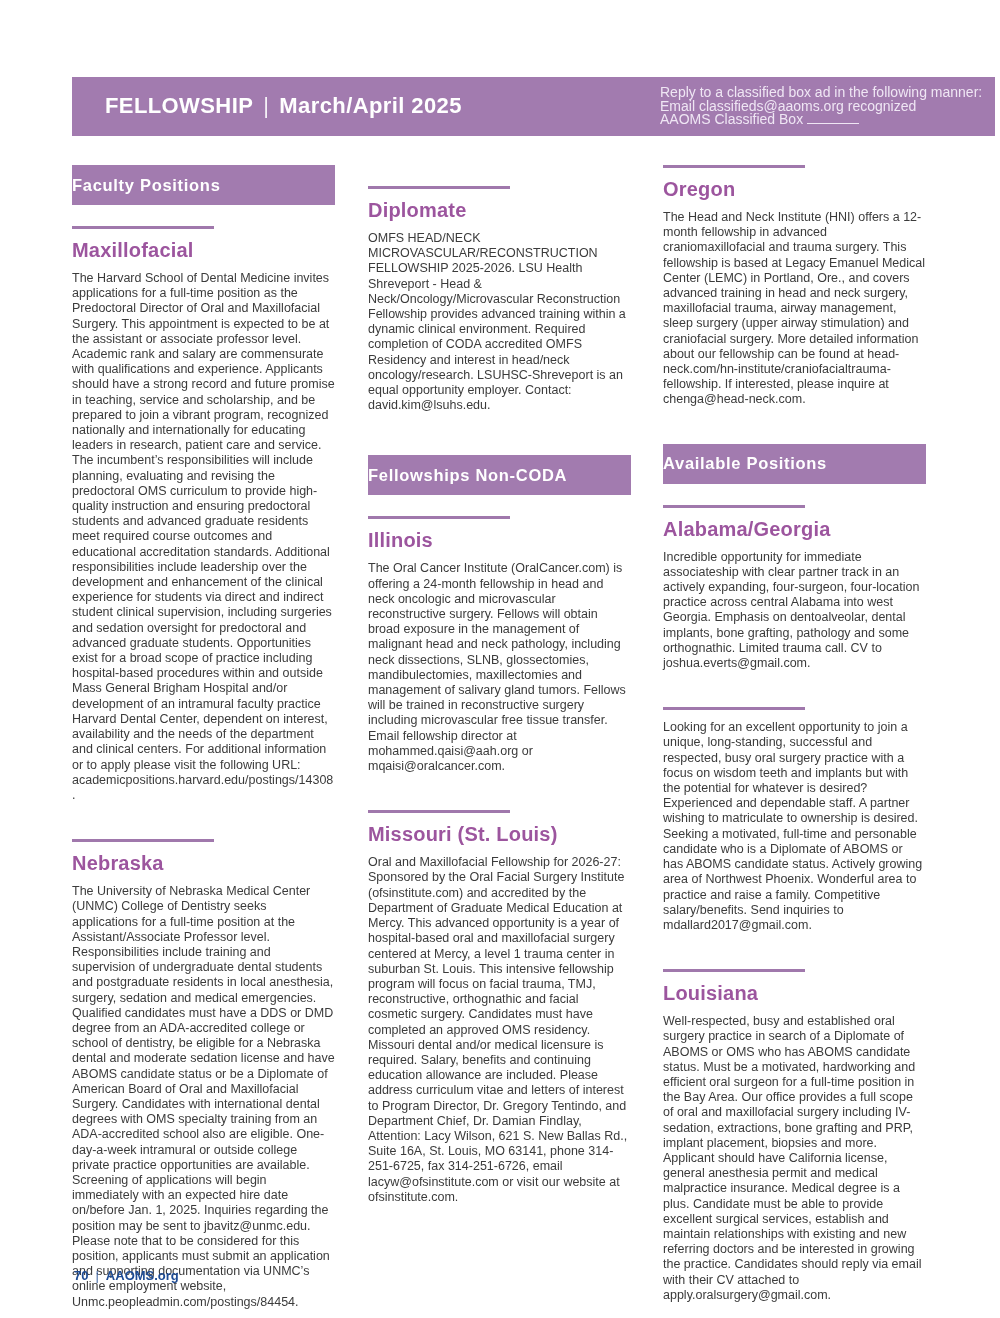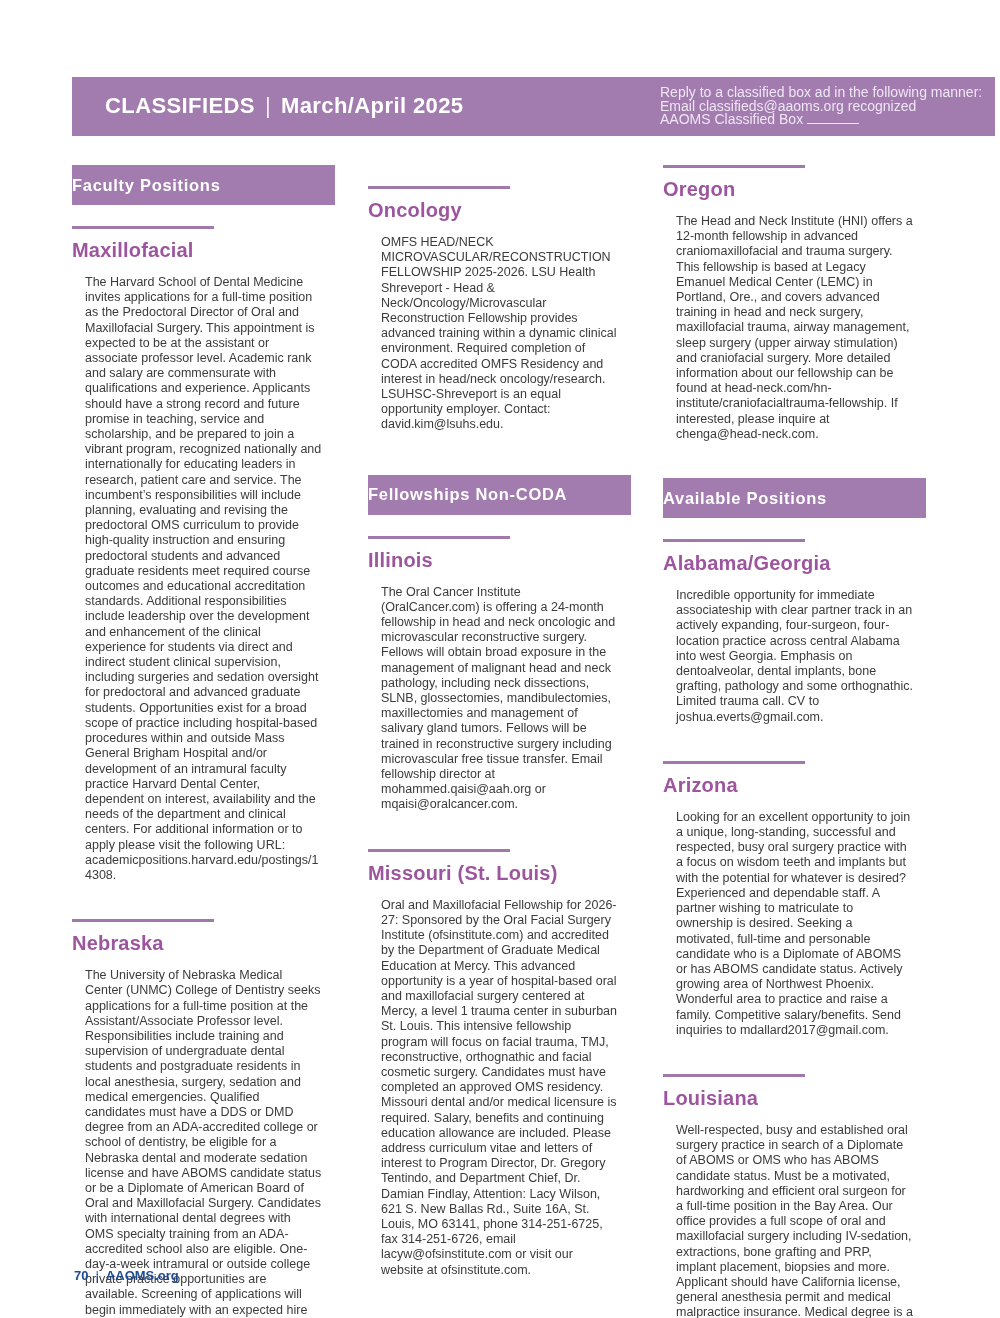--- a/index.html
+++ b/index.html
@@ -22,34 +22,34 @@
   .section-bar{height:40px;background:var(--section_bar);display:flex;align-items:center;
         box-sizing:border-box;color:#ffffff;font-weight:bold;
         font-size:16.5px;letter-spacing:0.7px;}
   .section-bar.mt-mid{margin-top:42px;}
   .section-bar.mt-lg{margin-top:36px;}
   .ad{margin-top:21px;}
   .ad.first{margin-top:0;}
   .ad.mt-lg{margin-top:36px;}
   .rule{width:142px;height:3px;background:var(--rule);margin-bottom:10px;}
   .state{font-size:20px;font-weight:bold;color:var(--heading);margin:0 0 9px 0;letter-spacing:0.2px;}
-  .body{font-size:12.5px;line-height:15.2px;color:var(--body_text);margin:13px;
+  .body{font-size:12.5px;line-height:15.2px;color:var(--body_text);margin:0;
         overflow-wrap:break-word;word-break:break-word;}
   .footer{position:absolute;left:74px;top:1268px;color:var(--footer_blue);
         font-size:13px;font-weight:bold;}
   .footer .divider{font-weight:normal;padding:0 7px;opacity:0.85;}
 </style>
 </head>
 <body>
 
 <div class="page">
 
   <div class="banner">
     <div class="banner-title">
-      <span>CLASSIFIEDS</span><span class="divider">|</span><span>March/April 2025</span>
+      <span>FELLOWSHIP</span><span class="divider">|</span><span>March/April 2025</span>
     </div>
     <div class="banner-reply">
       <div>Reply to a classified box ad in the following manner:</div>
       <div>Email classifieds@aaoms.org recognized</div>
       <div>
         <span>AAOMS Classified Box</span><span class="blank-line"></span>
       </div>
     </div>
   </div>
 
@@ -65,21 +65,21 @@
     <div class="ad mt-lg">
       <div class="rule"></div>
       <h2 class="state">Nebraska</h2>
       <p class="body">The University of Nebraska Medical Center (UNMC) College of Dentistry seeks applications for a full-time position at the Assistant/Associate Professor level. Responsibilities include training and supervision of undergraduate dental students and postgraduate residents in local anesthesia, surgery, sedation and medical emergencies. Qualified candidates must have a DDS or DMD degree from an ADA-accredited college or school of dentistry, be eligible for a Nebraska dental and moderate sedation license and have ABOMS candidate status or be a Diplomate of American Board of Oral and Maxillofacial Surgery. Candidates with international dental degrees with OMS specialty training from an ADA-accredited school also are eligible. One-day-a-week intramural or outside college private practice opportunities are available. Screening of applications will begin immediately with an expected hire date on/before Jan. 1, 2025. Inquiries regarding the position may be sent to jbavitz@unmc.edu. Please note that to be considered for this position, applicants must submit an application and supporting documentation via UNMC’s online employment website, Unmc.peopleadmin.com/postings/84454.</p>
     </div>
   </div>
 
   <div class="col col-2">
     <div class="ad">
       <div class="rule"></div>
-      <h2 class="state">Oncology</h2>
+      <h2 class="state">Diplomate</h2>
       <p class="body">OMFS HEAD/NECK MICROVASCULAR/RECONSTRUCTION FELLOWSHIP 2025-2026. LSU Health Shreveport - Head &amp; Neck/Oncology/Microvascular Reconstruction Fellowship provides advanced training within a dynamic clinical environment. Required completion of CODA accredited OMFS Residency and interest in head/neck oncology/research. LSUHSC-Shreveport is an equal opportunity employer. Contact: david.kim@lsuhs.edu.</p>
     </div>
     <div class="section-bar mt-mid">
       <span>Fellowships Non-CODA</span>
     </div>
     <div class="ad">
       <div class="rule"></div>
       <h2 class="state">Illinois</h2>
       <p class="body">The Oral Cancer Institute (OralCancer.com) is offering a 24-month fellowship in head and neck oncologic and microvascular reconstructive surgery. Fellows will obtain broad exposure in the management of malignant head and neck pathology, including neck dissections, SLNB, glossectomies, mandibulectomies, maxillectomies and management of salivary gland tumors. Fellows will be trained in reconstructive surgery including microvascular free tissue transfer. Email fellowship director at mohammed.qaisi@aah.org or mqaisi@oralcancer.com.</p>
     </div>
@@ -99,21 +99,20 @@
     <div class="section-bar mt-lg">
       <span>Available Positions</span>
     </div>
     <div class="ad">
       <div class="rule"></div>
       <h2 class="state">Alabama/Georgia</h2>
       <p class="body">Incredible opportunity for immediate associateship with clear partner track in an actively expanding, four-surgeon, four-location practice across central Alabama into west Georgia. Emphasis on dentoalveolar, dental implants, bone grafting, pathology and some orthognathic. Limited trauma call. CV to joshua.everts@gmail.com.</p>
     </div>
     <div class="ad mt-lg">
       <div class="rule"></div>
-      <h2 class="state">Arizona</h2>
       <p class="body">Looking for an excellent opportunity to join a unique, long-standing, successful and respected, busy oral surgery practice with a focus on wisdom teeth and implants but with the potential for whatever is desired? Experienced and dependable staff. A partner wishing to matriculate to ownership is desired. Seeking a motivated, full-time and personable candidate who is a Diplomate of ABOMS or has ABOMS candidate status. Actively growing area of Northwest Phoenix. Wonderful area to practice and raise a family. Competitive salary/benefits. Send inquiries to mdallard2017@gmail.com.</p>
     </div>
     <div class="ad mt-lg">
       <div class="rule"></div>
       <h2 class="state">Louisiana</h2>
       <p class="body">Well-respected, busy and established oral surgery practice in search of a Diplomate of ABOMS or OMS who has ABOMS candidate status. Must be a motivated, hardworking and efficient oral surgeon for a full-time position in the Bay Area. Our office provides a full scope of oral and maxillofacial surgery including IV-sedation, extractions, bone grafting and PRP, implant placement, biopsies and more. Applicant should have California license, general anesthesia permit and medical malpractice insurance. Medical degree is a plus. Candidate must be able to provide excellent surgical services, establish and maintain relationships with existing and new referring doctors and be interested in growing the practice. Candidates should reply via email with their CV attached to apply.oralsurgery@gmail.com.</p>
     </div>
   </div>
 
   <div class="footer">

